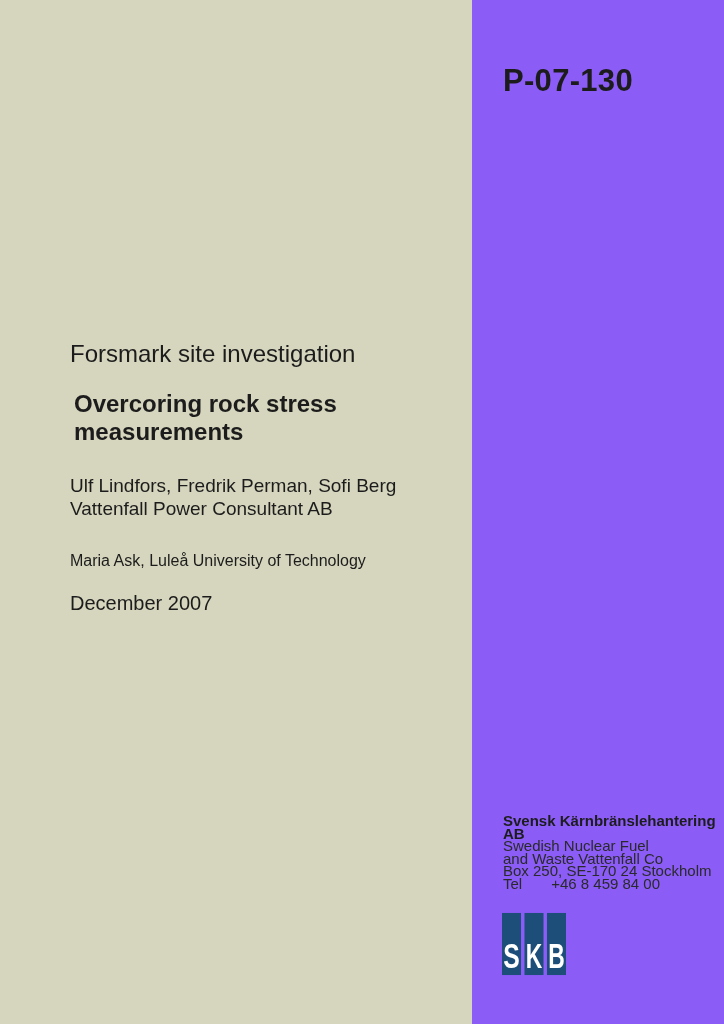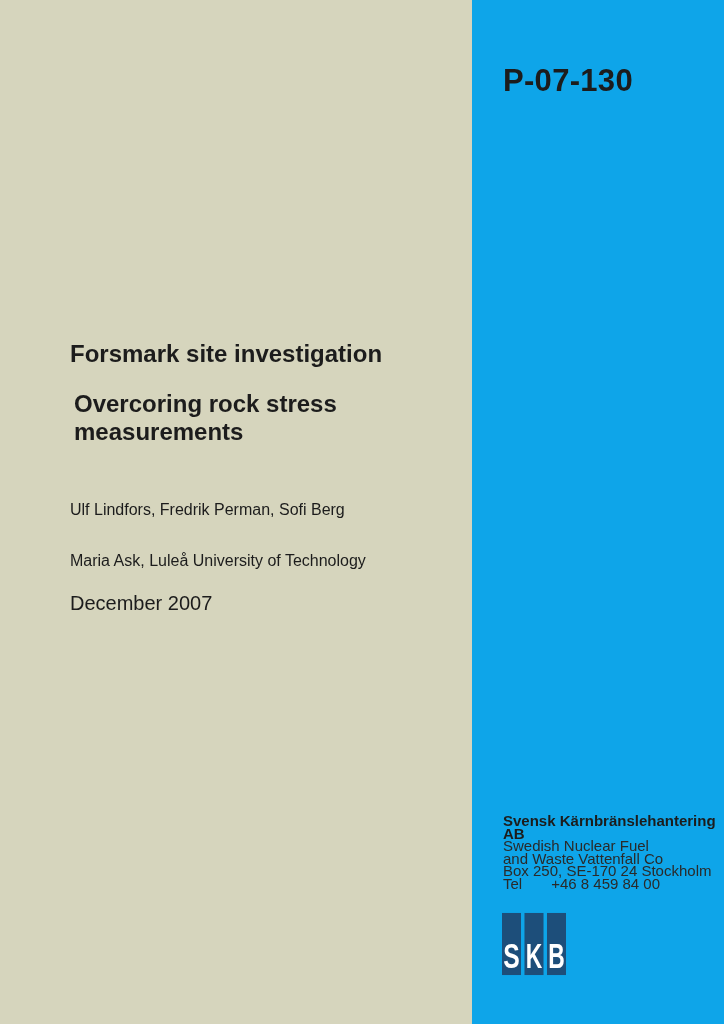--- a/index.html
+++ b/index.html
@@ -4,21 +4,21 @@
 <style>
   html, body {
     margin: 0;
     padding: 0;
     background: #ffffff;
   }
   #page {
     position: relative;
     width: 724px;
     height: 1024px;
-    background: #0ea5e9;
+    background: #8b5cf6;
     overflow: hidden;
     font-family: "Liberation Sans", sans-serif;
     color: #1c1c1c;
   }
   .beige-panel {
     position: absolute;
     left: 0;
     top: 0;
     width: 472px;
     height: 1024px;
@@ -34,37 +34,36 @@
     color: #1c1c1c;
   }
   .title-block {
     position: absolute;
     left: 70px;
     top: 340px;
     width: 412px;
   }
   .section-title {
     font-size: 24px;
-    font-weight: bold;
+    font-weight: normal;
     line-height: 28px;
     margin: 0 0 22px 0;
   }
   .main-title {
     font-size: 24px;
     font-weight: bold;
     line-height: 28px;
     margin: 4px;
   }
   .authors-block-1 {
     position: absolute;
     left: 70px;
     top: 475px;
-    font-size: 16px;
+    font-size: 19px;
     line-height: 22.5px;
-    margin-top: 24px;
   }
   .authors-block-2 {
     position: absolute;
     left: 70px;
     top: 550px;
     font-size: 16px;
     line-height: 22.5px;
   }
   .report-date {
     position: absolute;
@@ -112,20 +111,21 @@
 
   <div class="title-block">
     <div class="section-title">Forsmark site investigation</div>
     <div class="main-title">
       <div>Overcoring rock stress measurements</div>
     </div>
   </div>
 
   <div class="authors-block-1">
     <div>Ulf Lindfors, Fredrik Perman, Sofi Berg</div>
+    <div>Vattenfall Power Consultant AB</div>
   </div>
 
   <div class="authors-block-2">
     <div>Maria Ask, Luleå University of Technology</div>
   </div>
 
   <div class="report-date">December 2007</div>
 
   <div class="company-block">
     <div class="company-name">Svensk Kärnbränslehantering AB</div>

